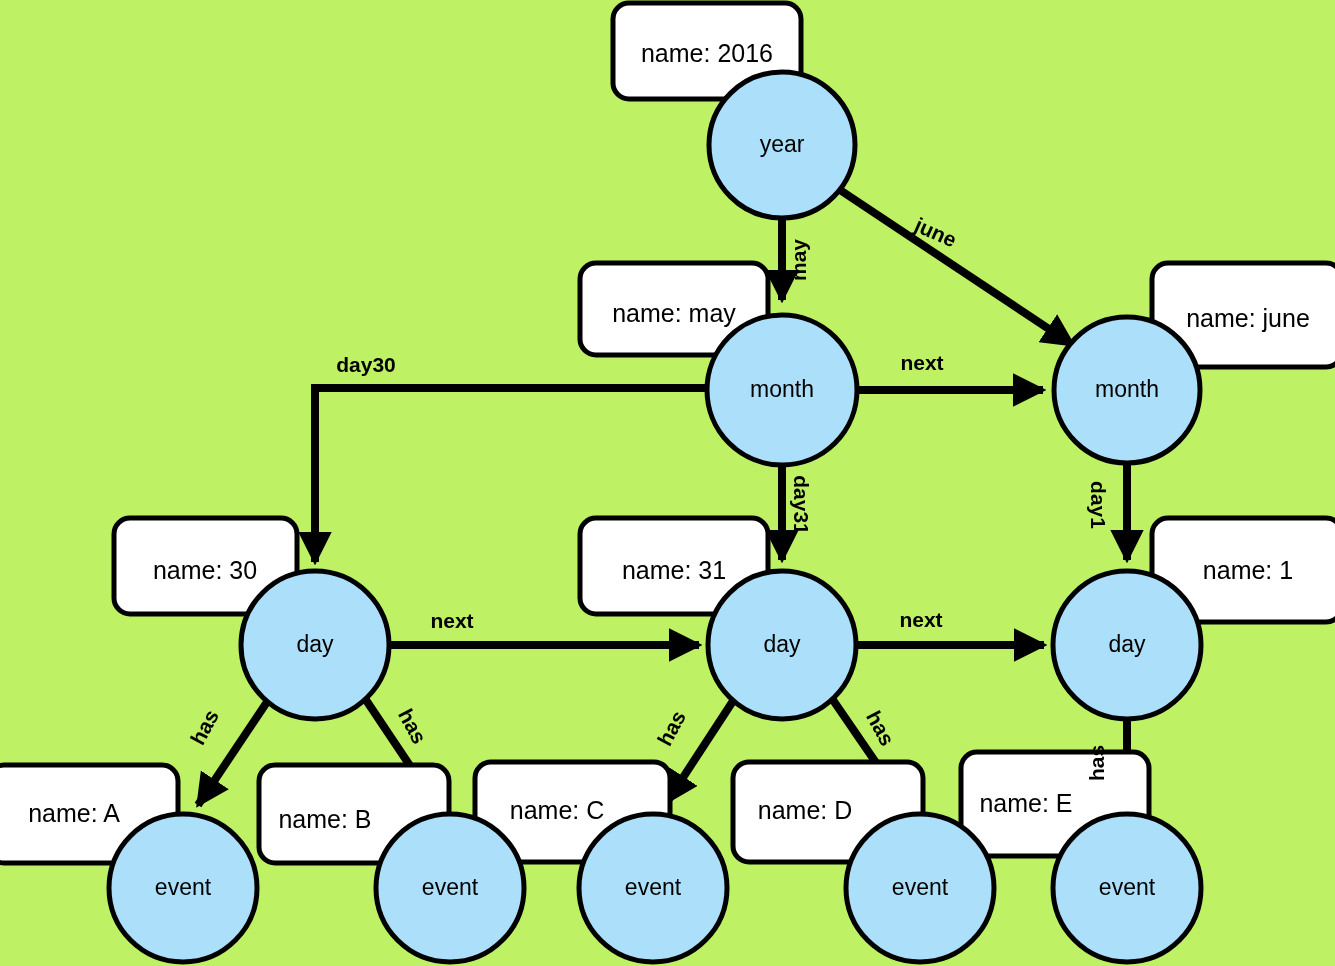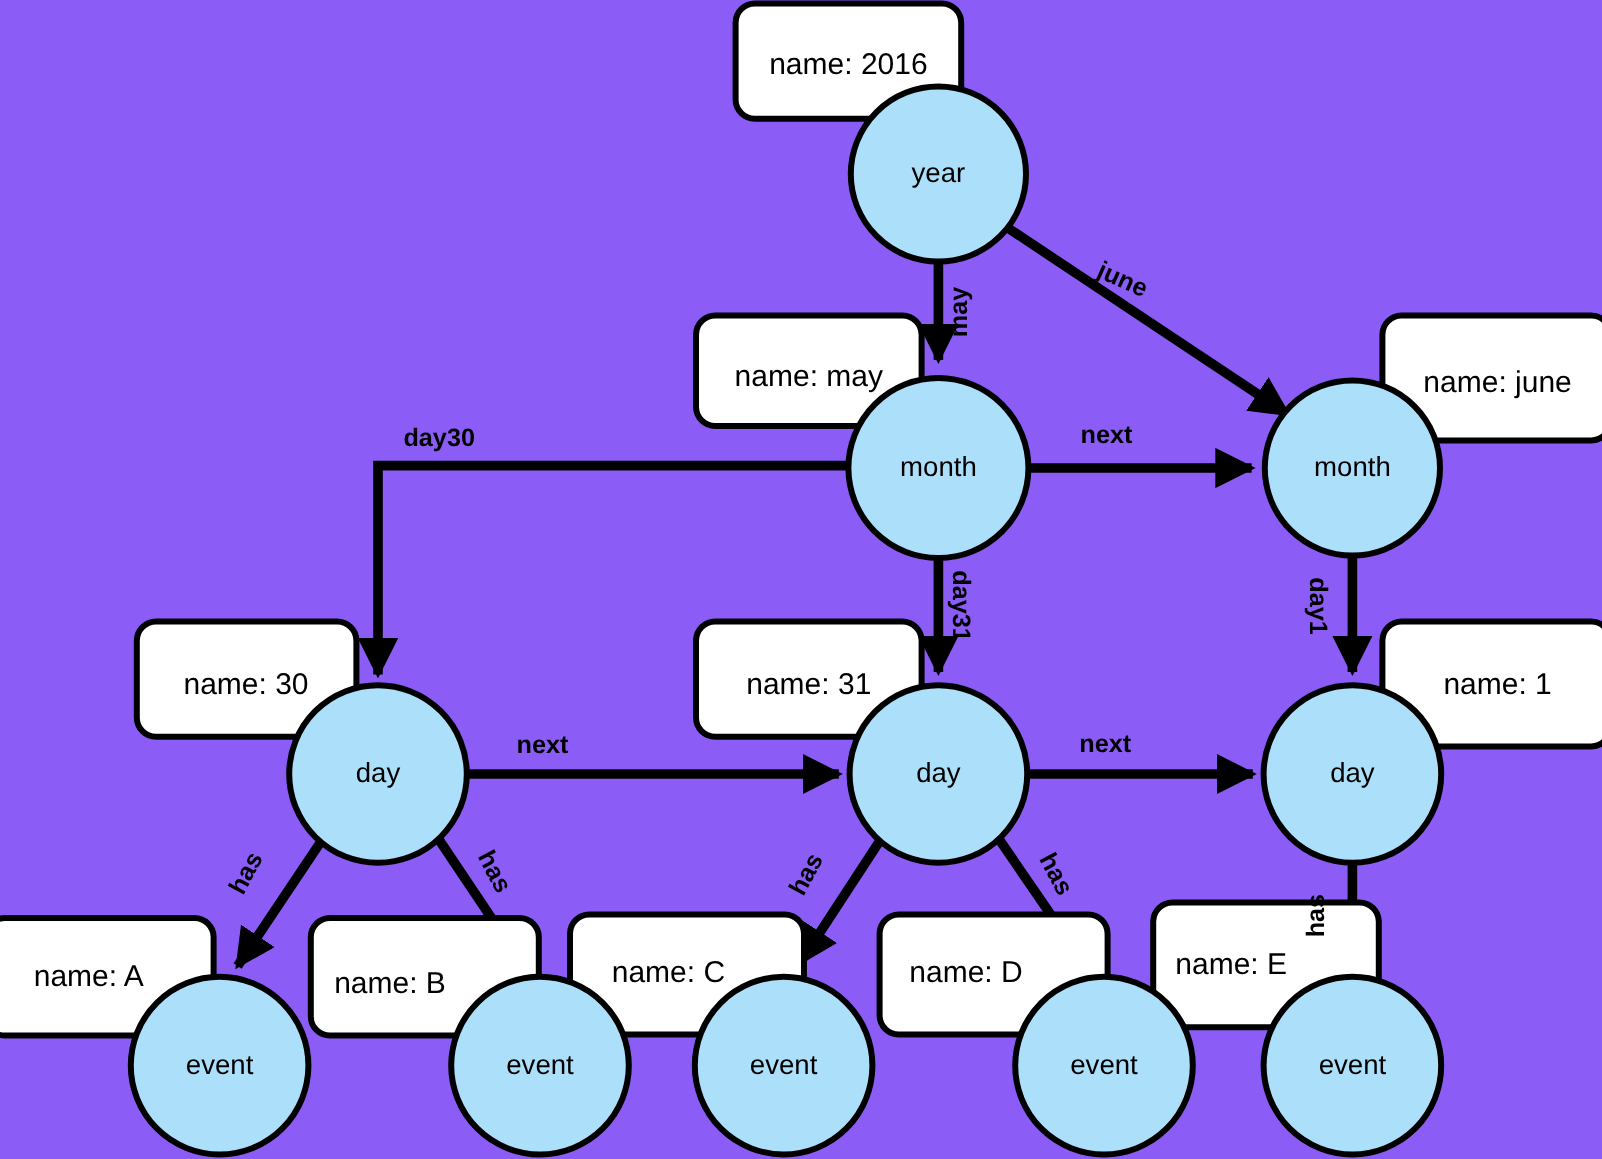--- a/index.html
+++ b/index.html
@@ -7,21 +7,21 @@
     padding: 0;
     background: #808080;
   }
   body {
     font-family: "Liberation Sans", sans-serif;
   }
   #canvas-wrap {
     position: relative;
     width: 1335px;
     height: 966px;
-    background: #8b5cf6;
+    background: #bef264;
     overflow: hidden;
   }
   svg#graph {
     position: absolute;
     top: 0; left: 0;
     width: 1335px;
     height: 966px;
     display: block;
   }
   .node-circle {

